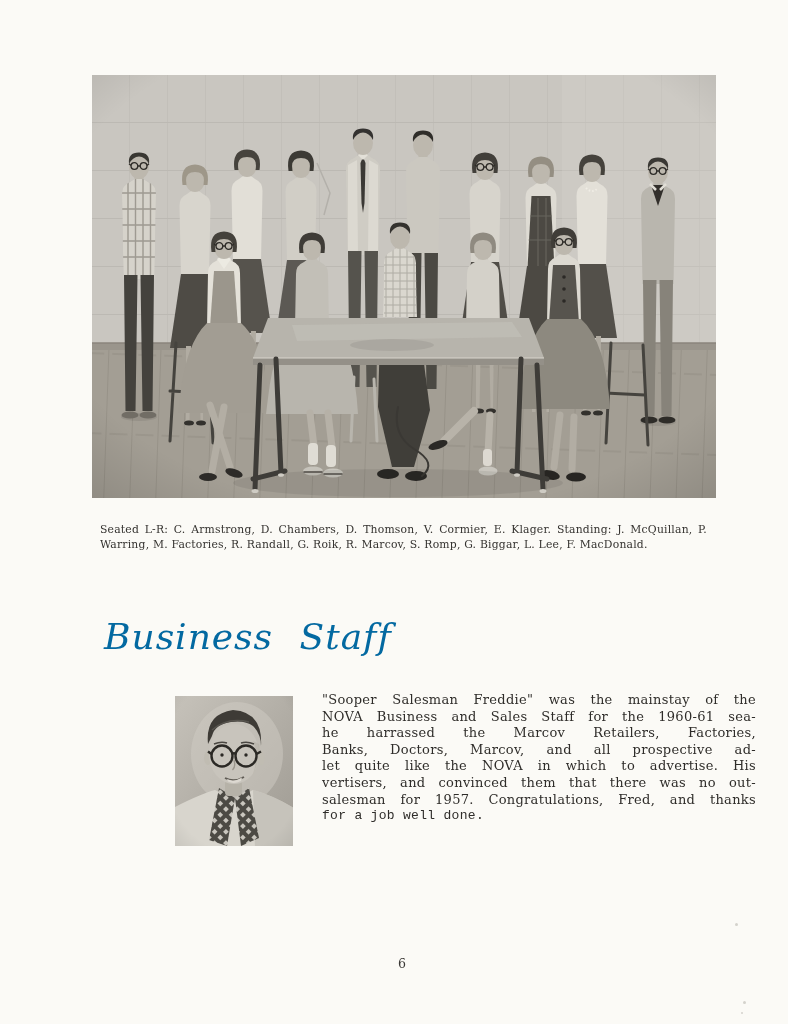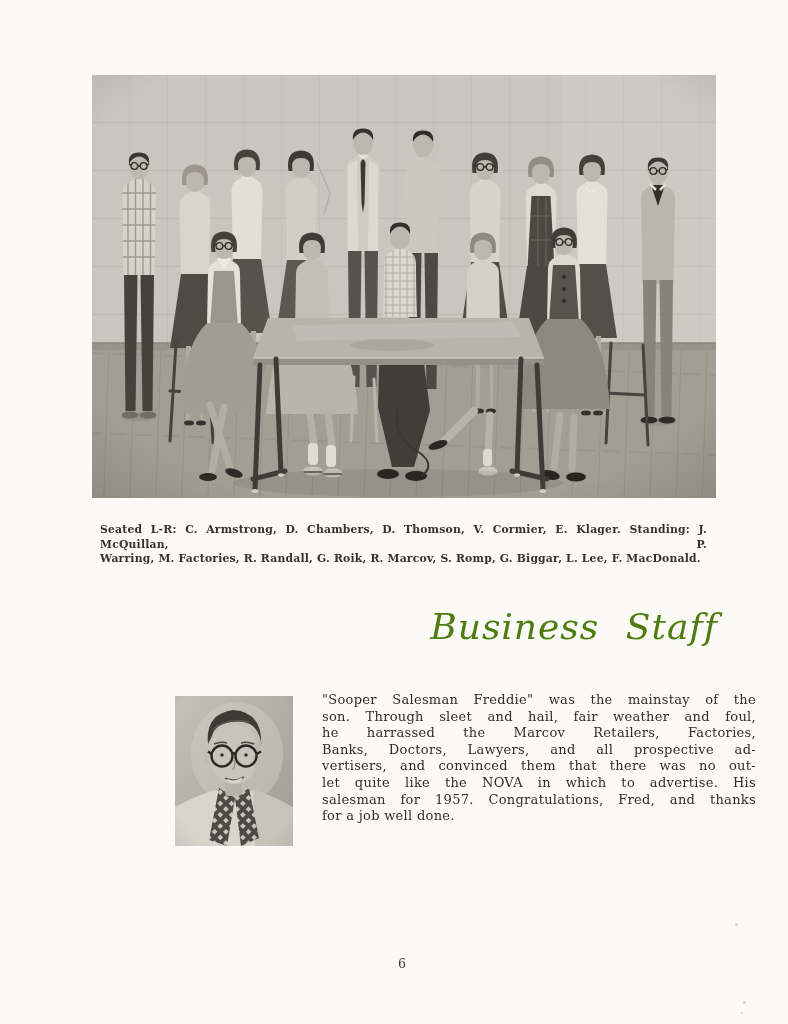--- a/index.html
+++ b/index.html
@@ -6,35 +6,35 @@
   .page{
     position:relative;width:788px;height:1024px;background:#fbfaf6;
     font-family:"DejaVu Serif", serif;color:#2d2b28;overflow:hidden;
   }
   .group-photo{position:absolute;left:92px;top:75px;width:624px;height:423px;margin:0;}
   .group-photo svg{display:block;width:100%;height:100%;}
   .caption{
     position:absolute;left:100px;top:523px;width:607px;
     font-size:10.8px;line-height:14.6px;letter-spacing:.2px;color:#34322f;
   }
-  .cap-line{text-align:justify;font-weight:bold;}
+  .cap-line{text-align:justify;}
   .cap-just{text-align-last:justify;}
   .section-title{
-    position:absolute;left:92px;top:604px;width:624px;margin:2px;
-    text-align:right;font-style:italic;font-weight:500;
-    font-size:36px;letter-spacing:1px;word-spacing:14px;color:#4d7c0f;
+    position:absolute;left:92px;top:604px;width:624px;margin:12px;
+    text-align:left;font-style:italic;font-weight:500;
+    font-size:36px;letter-spacing:1px;word-spacing:14px;color:#0369a1;
   }
   .portrait{position:absolute;left:175px;top:696px;width:118px;height:150px;margin:0;}
   .portrait svg{display:block;width:100%;height:100%;}
   .article{
     position:absolute;left:322px;top:692px;width:434px;
     font-size:13px;line-height:16.6px;letter-spacing:.3px;color:#2f2d2a;
   }
   .article .line{text-align:justify;text-align-last:justify;}
-  .article .line.last{text-align-last:left;}
+  .article .line.last{text-align-last:left;font-family:Liberation Mono, monospace;}
   .page-number{
     position:absolute;left:92px;top:956px;width:620px;text-align:center;
     font-size:12.5px;color:#3a3835;
   }
   .speck{position:absolute;border-radius:50%;background:#d4d2cc;}
 </style>
 </head>
 <body>
 
 <div class="page">
@@ -359,25 +359,25 @@
       </g>
       <path d="M59,64 Q61,71 57.5,74" stroke="#9a958b" stroke-width="1.4" fill="none"></path>
       <path d="M50,82 Q59,87 69,81" stroke="#5f5b54" stroke-width="1.8" fill="none"></path>
       <path d="M52,83 Q59,86.5 67,81.5 L66,85 Q59,88.5 53,85.5 Z" fill="#ddd9d1"></path>
       <rect width="118" height="150" fill="url(#vig)" opacity=".6"></rect>
     </svg>
   </figure>
 
   <div class="article">
     <div class="line">"Sooper Salesman Freddie" was the mainstay of the</div>
-    <div class="line">son.  Through sleet and hail, fair weather and foul,</div>
+    <div class="line">NOVA Business and Sales Staff for the 1960-61 sea-</div>
     <div class="line">he harrassed the Marcov Retailers, Factories,</div>
-    <div class="line">Banks, Doctors, Lawyers, and all prospective ad-</div>
+    <div class="line">Banks, Doctors, Marcov, and all prospective ad-</div>
+    <div class="line">let quite like the NOVA in which to advertise. His</div>
     <div class="line">vertisers, and convinced them that there was no out-</div>
-    <div class="line">let quite like the NOVA in which to advertise. His</div>
     <div class="line">salesman for 1957. Congratulations, Fred, and thanks</div>
     <div class="line last">for a job well done.</div>
   </div>
 
   <div class="page-number">6</div>
 
   <div class="speck" style="left:735px;top:923px;width:3px;height:3px;"></div>
   <div class="speck" style="left:743px;top:1001px;width:3px;height:3px;"></div>
   <div class="speck" style="left:741px;top:1012px;width:2px;height:2px;"></div>
 

